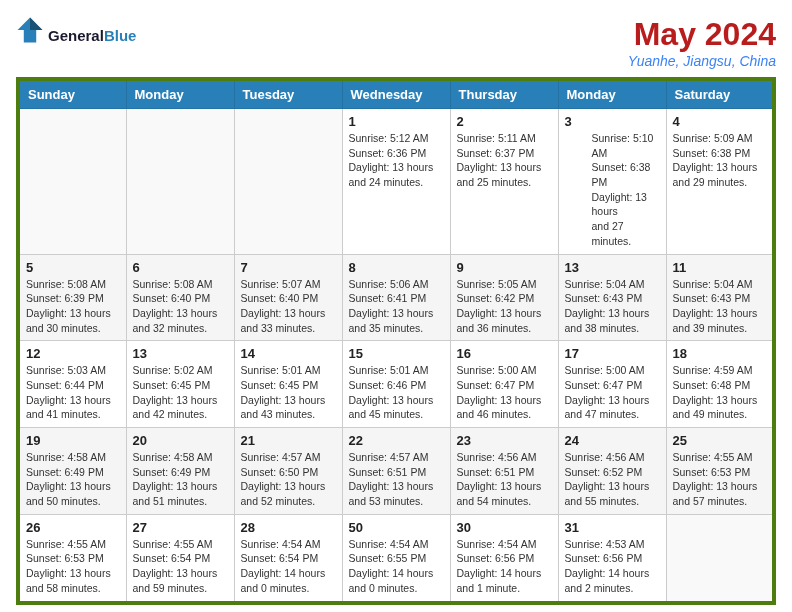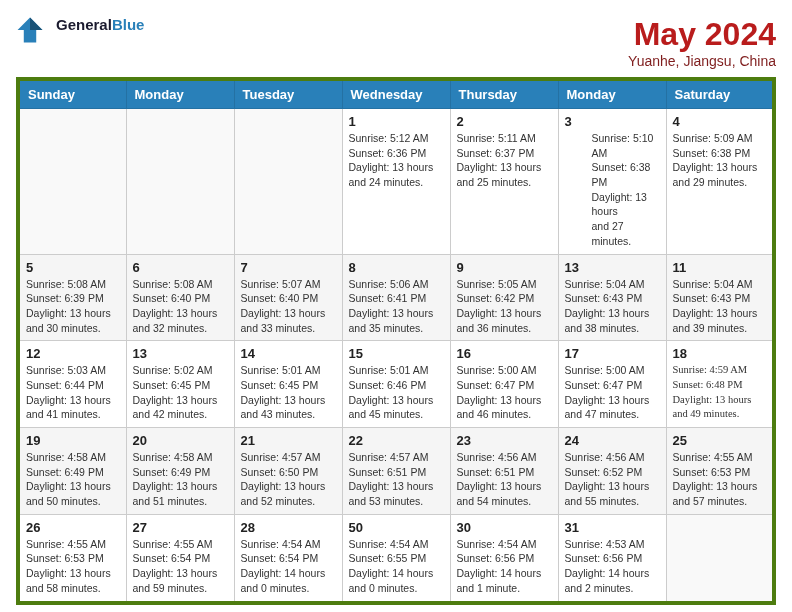--- a/index.html
+++ b/index.html
@@ -11,38 +11,39 @@
       padding: 16px;
     }
     .header {
       display: flex;
       justify-content: space-between;
       align-items: flex-start;
       margin-bottom: 8px;
     }
     .logo {
       display: flex;
-      align-items: flex-start;
-      gap: 12px;
+      align-items: flex-end;
+      gap: 4px;
     }
     .logo-icon {
       width: 28px;
       height: 28px;
     }
     .title-block {
       text-align: right;
     }
     .month-title {
       font-size: 32px;
       font-weight: bold;
       color: #b91c1c;
     }
     .location-title {
       font-size: 14px;
-      color: #7f1d1d;
+      color: #3b82f6;
+      font-style: italic;
     }
     .calendar {
       width: 100%;
       border-collapse: collapse;
       border: 4px solid #4d7c0f;
     }
     .calendar th {
       background: #2980b9;
       color: #fff;
       text-align: left;
@@ -235,21 +236,21 @@
         </td>
         <td>
           <span class="day-num">17</span>
           <div class="day-info" style="white-space: pre-line;">Sunrise: 5:00 AM
 Sunset: 6:47 PM
 Daylight: 13 hours
 and 47 minutes.</div>
         </td>
         <td>
           <span class="day-num">18</span>
-          <div class="day-info" style="white-space: pre-line; font-family: Liberation Serif, serif;">Sunrise: 4:59 AM
+          <div class="day-info" style="white-space: pre-line;">Sunrise: 4:59 AM
 Sunset: 6:48 PM
 Daylight: 13 hours
 and 49 minutes.</div>
         </td>
       </tr>
       <tr>
         <td>
           <span class="day-num">19</span>
           <div class="day-info" style="white-space: pre-line;">Sunrise: 4:58 AM
 Sunset: 6:49 PM

